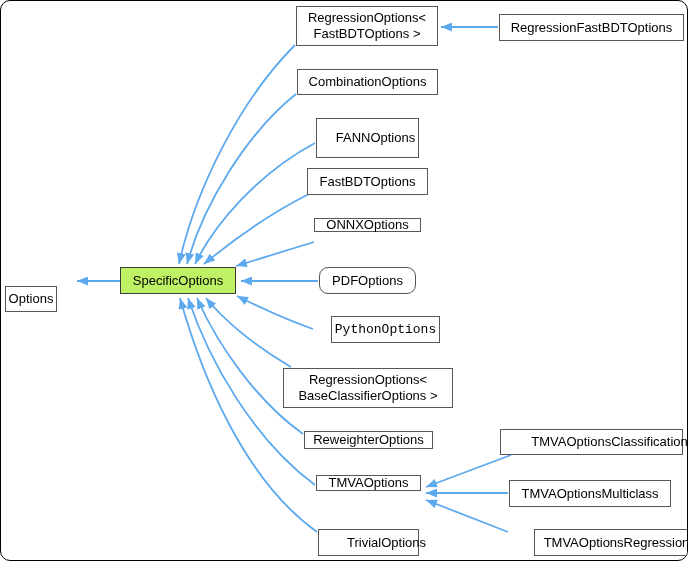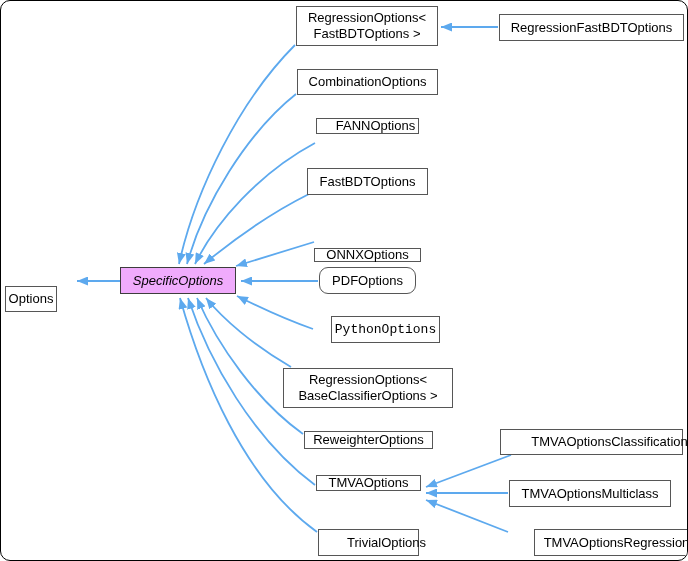--- a/index.html
+++ b/index.html
@@ -28,24 +28,23 @@
     text-align: center;
     background: #ffffff;
     border: 1px solid #565656;
     color: #000000;
     font-size: 13px;
     line-height: 16px;
     white-space: pre-line;
     cursor: pointer;
   }
   .node.current {
-    background: #f0abfc;
+    background: #bef264;
     border-color: #3d3d3d;
     cursor: default;
-    font-style: italic;
   }
 </style>
 </head>
 <body>
 
 <div class="canvas">
 
   <svg class="edges-layer" viewBox="0 0 688 561" xmlns="http://www.w3.org/2000/svg">
     <defs>
       <marker id="arrow" viewBox="0 0 11 9" refX="11" refY="4.5" markerWidth="11" markerHeight="9" markerUnits="userSpaceOnUse" orient="auto">
@@ -76,25 +75,25 @@
 
   <div class="node current" style="left:119px; top:266px; width:116px; height:27px;">SpecificOptions</div>
 
   <div class="node" style="left:295px; top:5px; width:142px; height:40px;">RegressionOptions&lt;
 FastBDTOptions &gt;</div>
 
   <div class="node" style="left:498px; top:13px; width:185px; height:27px;">RegressionFastBDTOptions</div>
 
   <div class="node" style="left:296px; top:68px; width:141px; height:26px;">CombinationOptions</div>
 
-  <div class="node" style="left:315px; top:117px; width:103px; height:16px;padding-left:16px;">FANNOptions</div>
+  <div class="node" style="left:315px; top:117px; width:103px; height:40px;padding-left:16px;">FANNOptions</div>
 
   <div class="node" style="left:306px; top:167px; width:121px; height:27px;">FastBDTOptions</div>
 
-  <div class="node" style="left:313px; top:217px; width:107px; height:14px;margin-top:30px;">ONNXOptions</div>
+  <div class="node" style="left:313px; top:217px; width:107px; height:14px;">ONNXOptions</div>
 
   <div class="node" style="left:318px; top:266px; width:97px; height:27px;border-radius:9px;">PDFOptions</div>
 
   <div class="node" style="left:330px; top:315px; width:109px; height:27px;font-family:Liberation Mono, monospace;">PythonOptions</div>
 
   <div class="node" style="left:282px; top:367px; width:170px; height:40px;">RegressionOptions&lt;
 BaseClassifierOptions &gt;</div>
 
   <div class="node" style="left:303px; top:430px; width:129px; height:18px;">ReweighterOptions</div>
 

